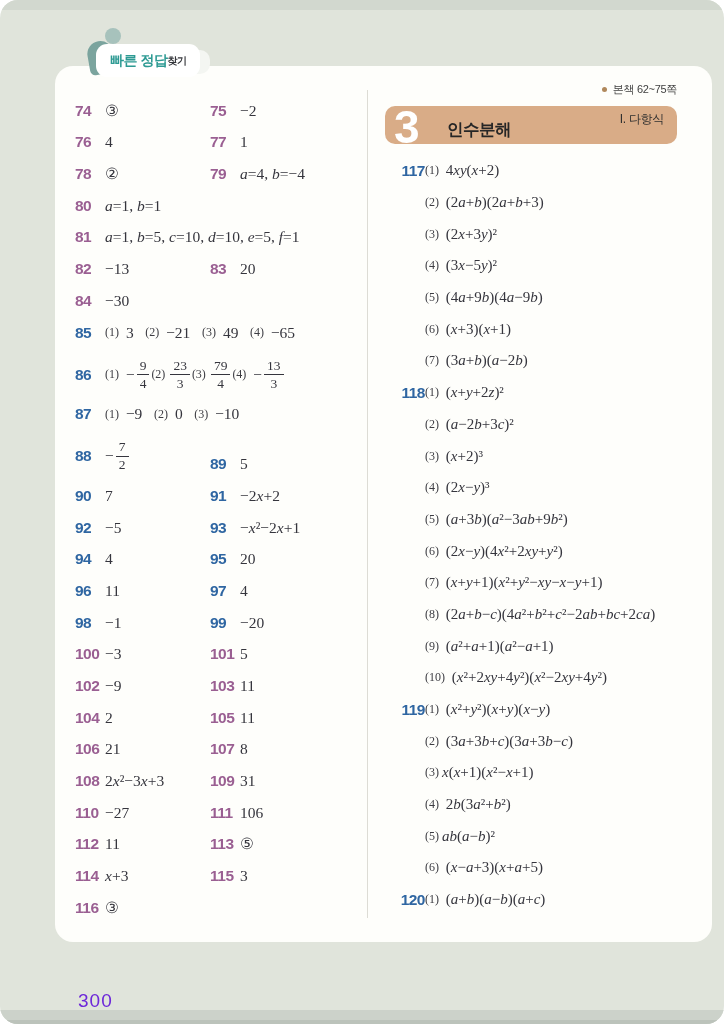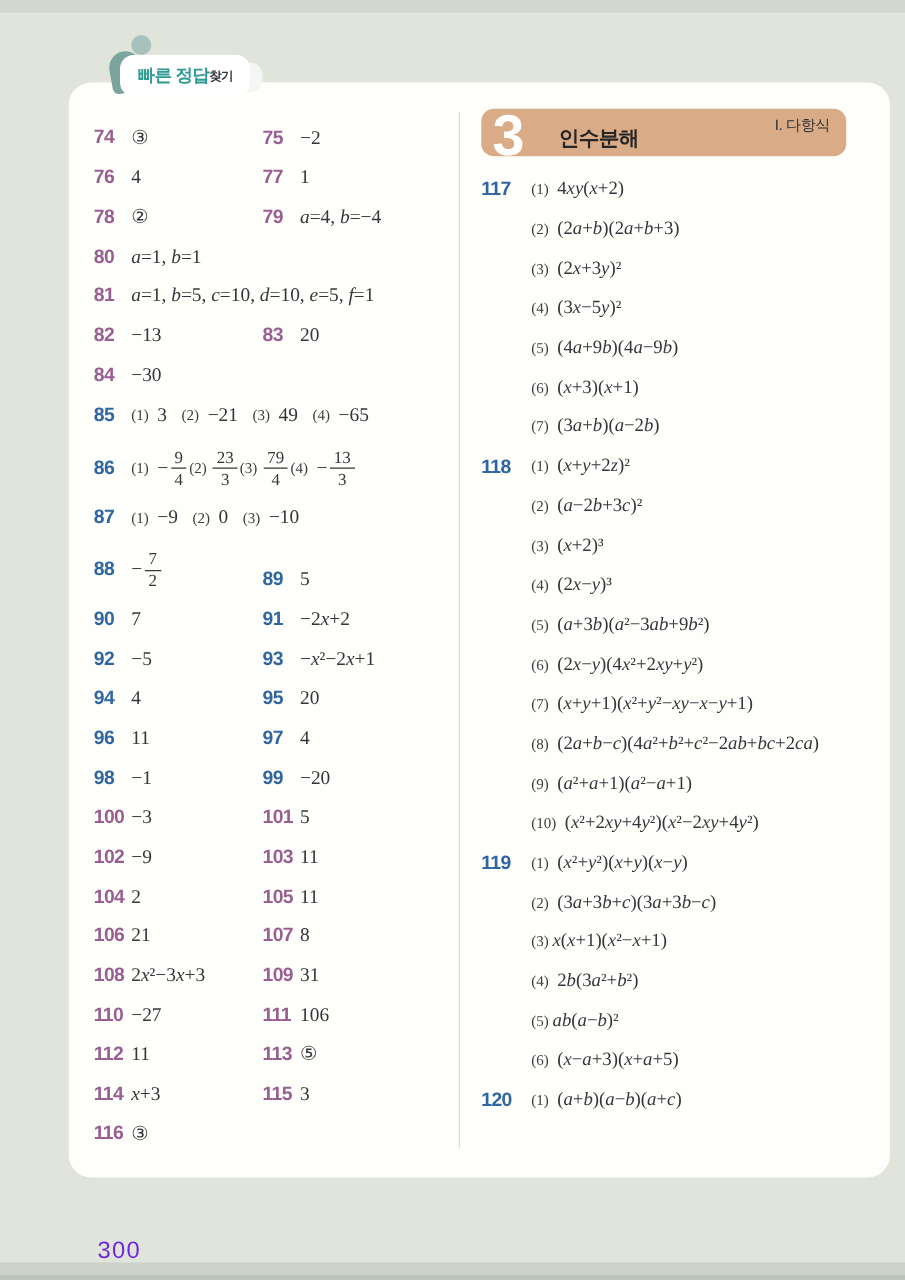--- a/index.html
+++ b/index.html
@@ -1,19 +1,19 @@
 <!DOCTYPE html>
 <html style="--purple: #9a5f92; --blue: #2f66a2; --teal: #2d9a93; --tan: #d9ac87; --card: #fefefb; --background: #e0e4db;"><head>
 <meta charset="utf-8">
 <style>
   * { margin:0; padding:0; box-sizing:border-box; }
   html,body { width:724px; height:1024px; }
   body { font-family:"Liberation Sans", sans-serif; }
 
-  .page { position:relative; width:724px; height:1024px; background:#e0e4db; overflow:hidden; }
+  .page { position:relative; width:724px; height:1024px; background:#e0e4db; overflow:hidden;border-radius:18px; }
   .top-strip { position:absolute; left:0; top:0; width:100%; height:10px; background:#d2d8cf; }
   .bottom-strip { position:absolute; left:0; bottom:0; width:100%; height:14px; background:#ccd2ca; border-bottom:4px solid #bcc3bb; }
 
   
   .mascot { position:absolute; left:86px; top:28px; width:38px; height:48px; z-index:2; }
   .mascot .head { position:absolute; right:3px; top:0; width:16px; height:16px; border-radius:50%; background:#a7c2bc; }
   .mascot .body { position:absolute; left:2px; bottom:2px; width:26px; height:33px; background:#7ba49e; border-radius:13px 13px 5px 5px; transform:rotate(-10deg); }
   .header-pill { position:absolute; left:96px; top:44px; height:33px; padding:0 14px; background:#ffffff; border-radius:11px; display:flex; align-items:center; z-index:3; }
   .header-pill .accent { color:var(--teal); font-weight:bold; font-size:14px; letter-spacing:-0.5px; }
   .header-pill .rest { color:#33353a; font-weight:bold; font-size:10px; letter-spacing:-0.5px; }
@@ -44,21 +44,21 @@
   
   .col-right { position:absolute; left:330px; top:12px; width:292px; }
   .ref-line { display:flex; justify-content:flex-end; align-items:center; height:16px; margin-top:3px; font-size:11px; color:#3f3f3f; letter-spacing:-0.3px; }
   .ref-dot { width:5px; height:5px; border-radius:50%; background:#b0885c; margin-right:6px; }
   .banner { position:relative; margin-top:9px; height:38px; background:var(--tan); border-radius:10px; }
   .banner-num { position:absolute; left:9px; top:-2px; font-size:46px; font-weight:bold; color:#ffffff; line-height:1; }
   .banner-title { position:absolute; left:62px; top:13px; font-size:16.5px; font-weight:bold; color:#262626; letter-spacing:-0.5px; }
   .banner-unit { position:absolute; right:13px; top:5px; font-size:12px; color:#2e2e2e; letter-spacing:-0.3px; }
   .problems { margin-top:11px; }
   .problem { display:flex; }
-  .pnum { flex:0 0 40px; font-weight:bold; font-size:15.5px; line-height:31.7px; letter-spacing:-0.5px; }
+  .pnum { flex:0 0 40px; font-weight:bold; font-size:15.5px; line-height:31.7px; letter-spacing:-0.5px;text-align:right; }
   .pnum.b { color:var(--blue); }
   .parts { flex:1; }
   .part-line { height:31.7px; display:flex; align-items:center; font-family:"Liberation Serif", serif; font-size:15px; color:#35353d; white-space:pre; }
 
   .page-num { position:absolute; left:78px; top:950px; font-size:19px; color:#6d28d9; letter-spacing:1px;margin-top:40px; }
 </style>
 </head>
 <body>
 
 <div class="page">
@@ -296,20 +296,24 @@
         </div>
         <div class="lrow">
           <div class="lcell cfull">
             <span class="qnum p">116</span>
             <span class="ans">③</span>
           </div>
         </div>
       </div>
 
     <div class="col-right">
+      <div class="ref-line">
+        <span class="ref-dot"></span>
+        <span>본책 62~75쪽</span>
+      </div>
       <div class="banner">
         <span class="banner-num">3</span>
         <span class="banner-title">인수분해</span>
         <span class="banner-unit">I. 다항식</span>
       </div>
       <div class="problems">
           <div class="problem">
             <span class="pnum b">117</span>
             <div class="parts">
               <div class="part-line"><span class="plabel">(1)</span> 4<i>x</i><i>y</i>(<i>x</i>+2)</div>

